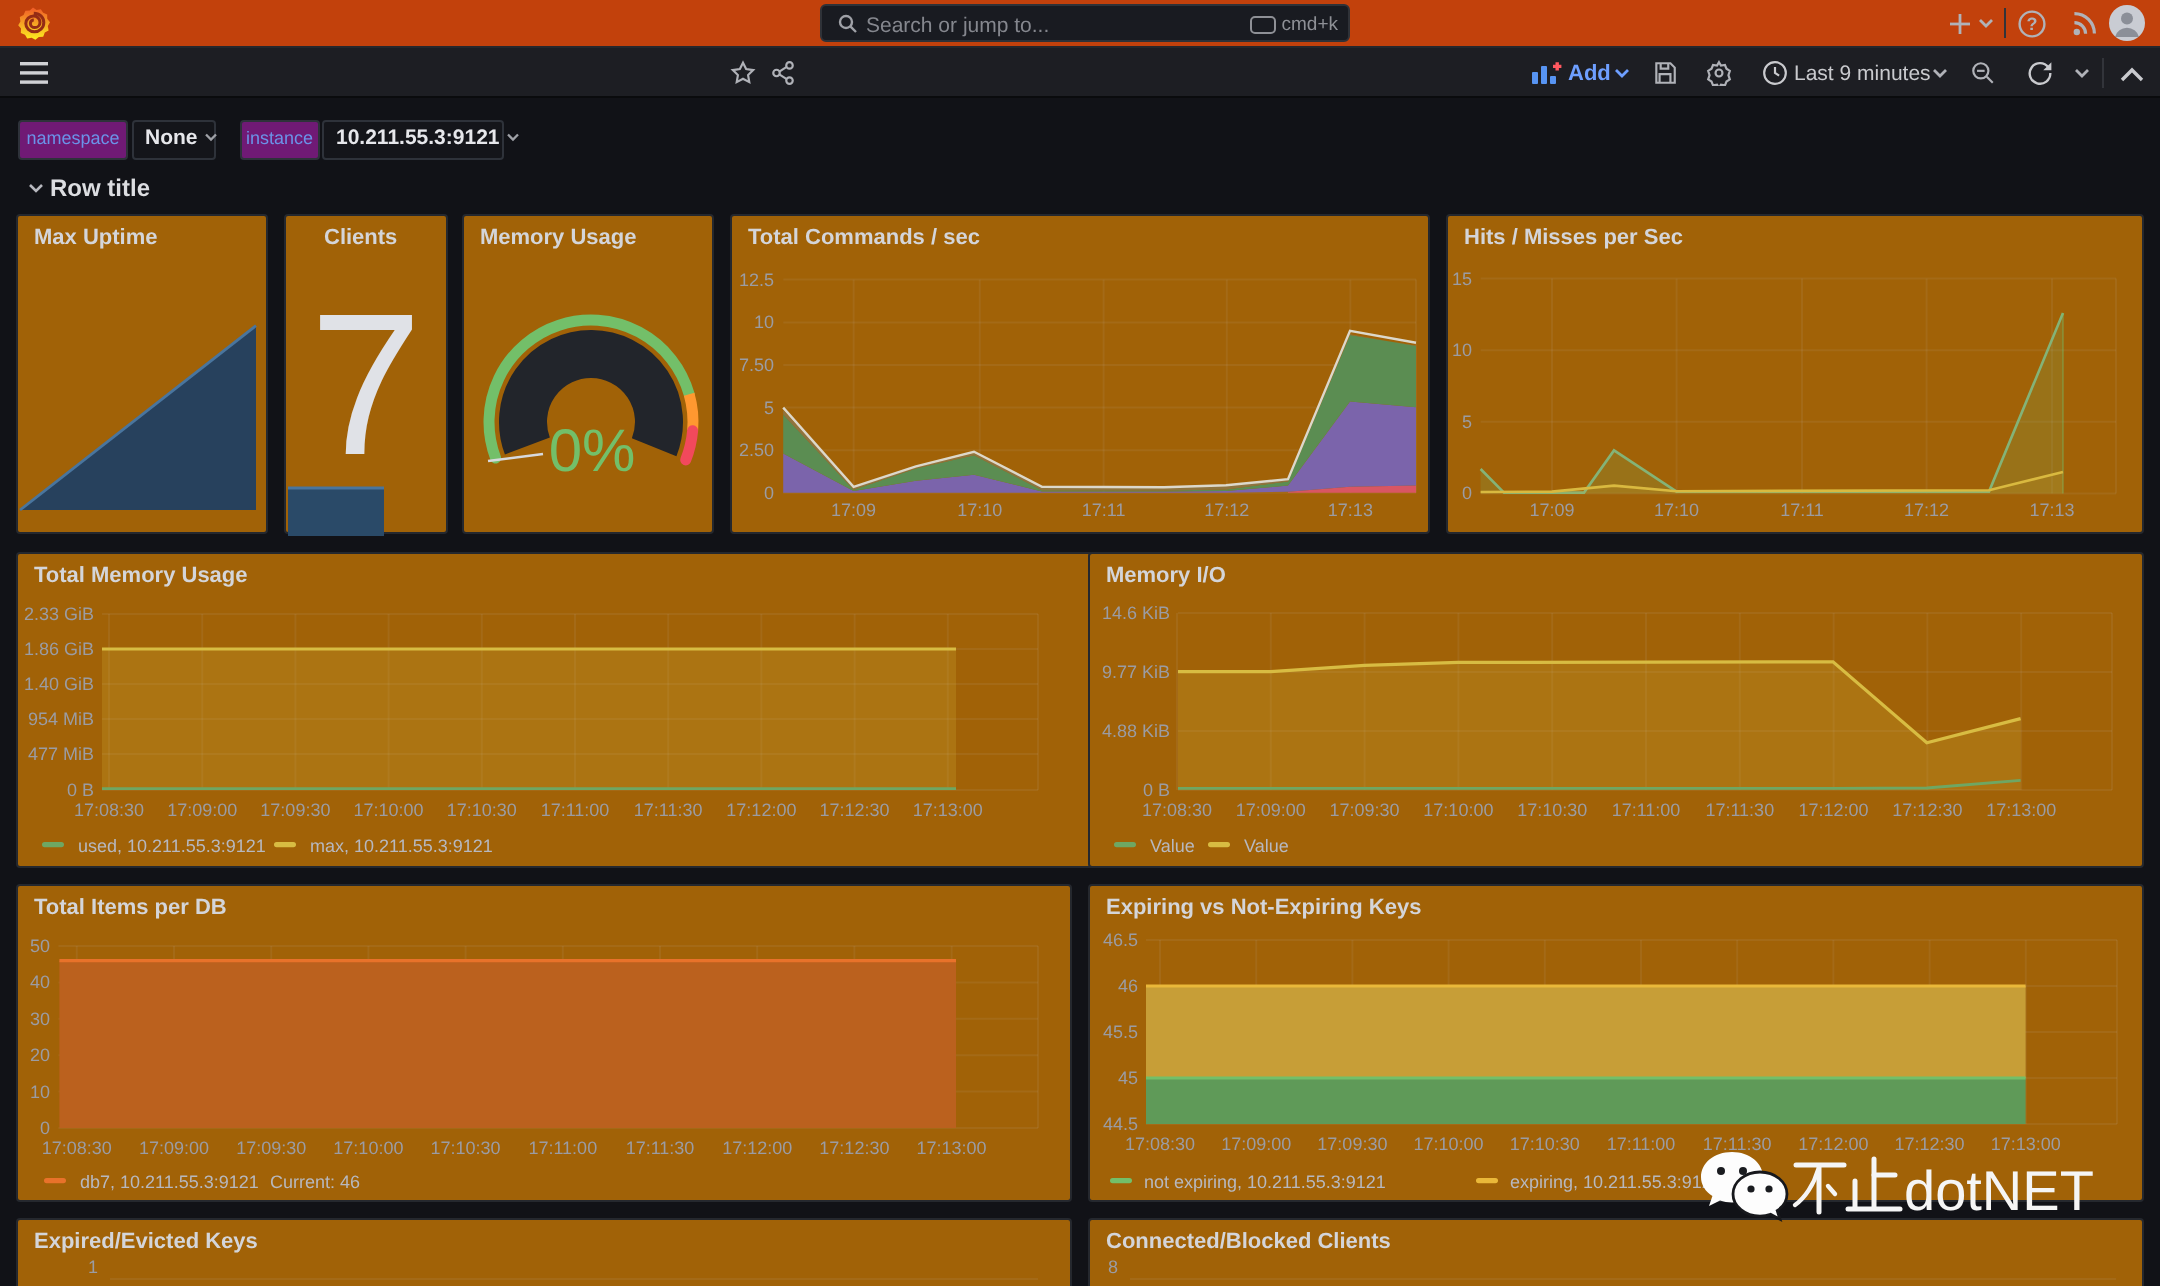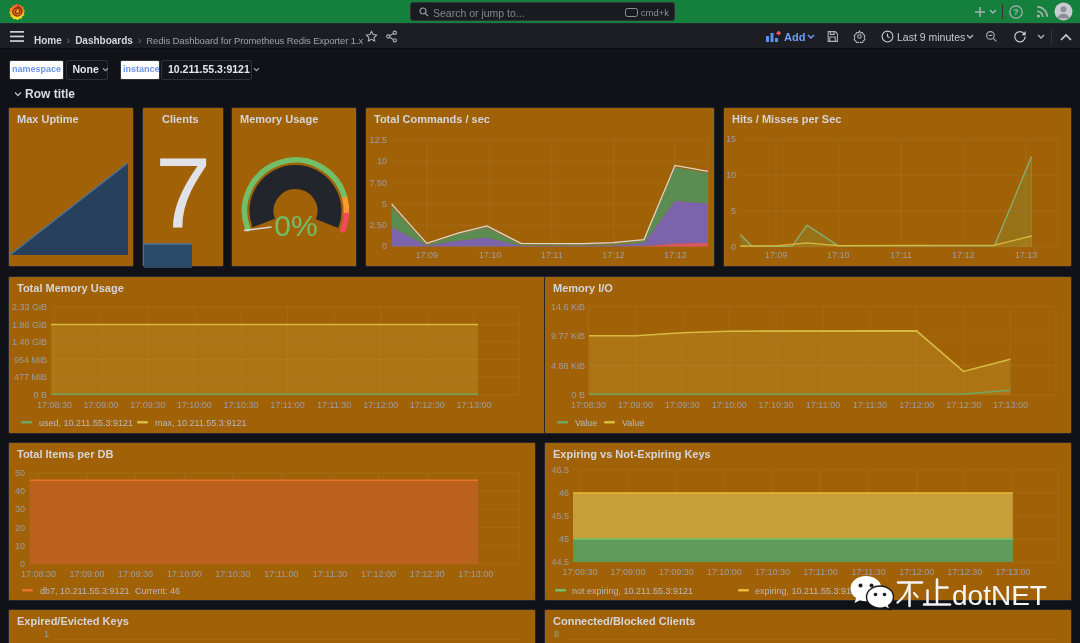--- a/index.html
+++ b/index.html
@@ -1,24 +1,24 @@
 <!DOCTYPE html>
 <html><head><meta charset="utf-8"><style>
 * { margin:0; padding:0; box-sizing:border-box; }
 html,body { width:1080px; height:643px; overflow:hidden; background:#111217;
   font-family:"Liberation Sans", sans-serif; -webkit-font-smoothing:antialiased; }
-.bar1 { position:absolute; left:0; top:0; width:1080px; height:24px; background:#15803d;
+.bar1 { position:absolute; left:0; top:0; width:1080px; height:24px; background:#c2410c;
   border-bottom:1px solid #26272c; }
 .bar2 { position:absolute; left:0; top:24px; width:1080px; height:25px; background:#1d1e23;
   border-bottom:1px solid #0a0b0d; }
 .panel { position:absolute; background:#a16207; border:1px solid #25282e; border-radius:2px; }
 .ptitle { position:absolute; top:5px; font-size:11px; font-weight:600; color:#d4d5d9; }
 .vbox { position:absolute; top:60px; height:19.5px; border:1px solid #2e323a; border-radius:2px;
   font-size:10.5px; font-weight:600; line-height:17.5px; padding:0 6px; color:#e6e7eb; background:#14151a; white-space:nowrap; }
-.vlabel { color:#6b93e8; font-weight:700; font-size:9px; background:#ffffff; padding:0 2px; }
+.vlabel { color:#6b93e8; font-weight:400; font-size:9px; background:#701a75; padding:0 2px; }
 .crumb { color:#d5d6da; font-size:10px; font-weight:600; }
 .sep { color:#72747b; font-size:10px; padding:0 5px; }
 svg { position:absolute; }
 </style></head>
 <body>
 <div class="bar1">
   <svg width="17" height="18" viewBox="0 0 17 18" style="left:8px;top:3px">
     <defs>
         <linearGradient id="gl" x1="0" y1="1" x2="0" y2="0">
       <stop offset="0" stop-color="#fcee1f"></stop>
@@ -59,23 +59,20 @@
     <circle cx="9.5" cy="7.2" r="3" fill="#8b8f98"></circle>
     <path d="M3.5 16.5 a6.2 6.2 0 0 1 12 0" fill="#8b8f98"></path>
     </svg>
 </div>
 <div class="bar2">
   <svg width="14" height="11" viewBox="0 0 14 11" style="left:10px;top:7px">
     <rect x="0" y="0" width="14" height="1.7" fill="#d0d1d5"></rect>
     <rect x="0" y="4.6" width="14" height="1.7" fill="#d0d1d5"></rect>
     <rect x="0" y="9.2" width="14" height="1.7" fill="#d0d1d5"></rect>
     </svg>
-  <div style="position:absolute;left:34px;top:6px;white-space:nowrap">
-    <span class="crumb">Home</span><span class="sep">›</span><span class="crumb">Dashboards</span><span class="sep">›</span><span style="color:#9fa1a7;font-size:9.5px;letter-spacing:-0.1px">Redis Dashboard for Prometheus Redis Exporter 1.x</span>
-  </div>
   <svg width="13" height="13" viewBox="0 0 24 24" style="left:365px;top:6px">
     <path d="M12 2.5 l2.9 5.9 6.5 0.9 -4.7 4.6 1.1 6.5 -5.8 -3.1 -5.8 3.1 1.1 -6.5 -4.7 -4.6 6.5 -0.9 z" fill="none" stroke="#b0b2b8" stroke-width="2"></path>
     </svg>
   <svg width="13" height="13" viewBox="0 0 24 24" style="left:385px;top:6px">
     <circle cx="18" cy="5" r="3" fill="none" stroke="#b0b2b8" stroke-width="2"></circle>
     <circle cx="6" cy="12" r="3" fill="none" stroke="#b0b2b8" stroke-width="2"></circle>
     <circle cx="18" cy="19" r="3" fill="none" stroke="#b0b2b8" stroke-width="2"></circle>
     <line x1="8.6" y1="10.7" x2="15.4" y2="6.3" stroke="#b0b2b8" stroke-width="2"></line>
     <line x1="8.6" y1="13.3" x2="15.4" y2="17.7" stroke="#b0b2b8" stroke-width="2"></line>
     </svg>

